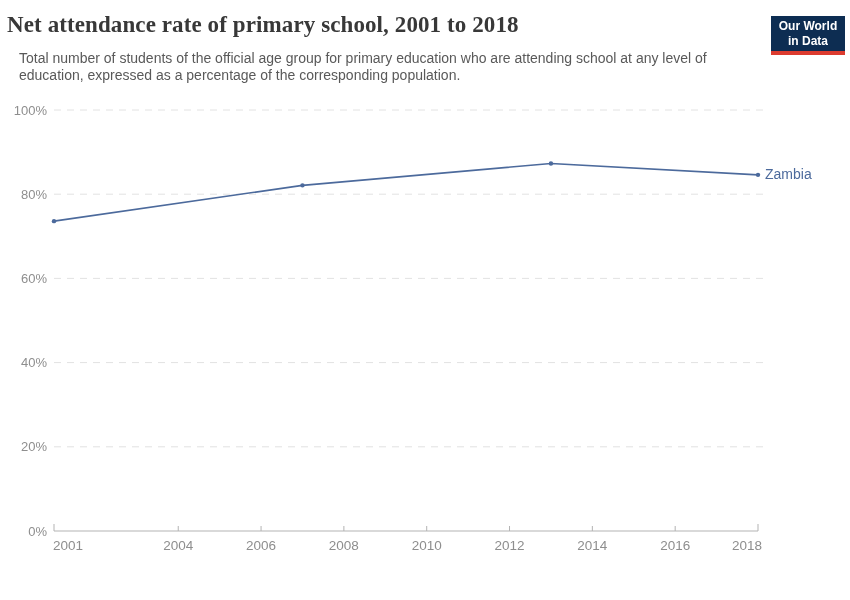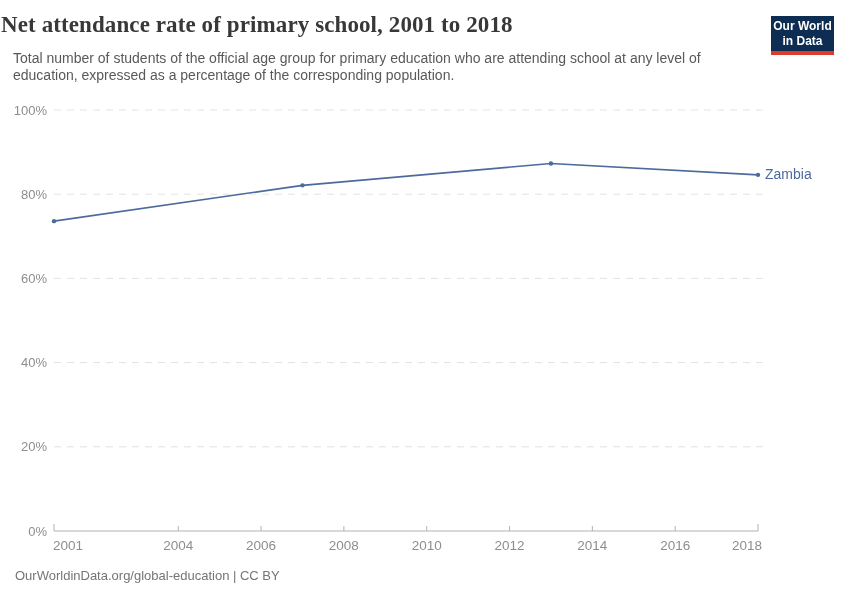--- a/index.html
+++ b/index.html
@@ -1,30 +1,30 @@
 <!DOCTYPE html>
 <html><head>
 <meta charset="utf-8">
 <style>
   html,body{margin:0;padding:0;background:#ffffff;}
   body{
     width:850px;height:600px;position:relative;overflow:hidden;
     font-family:"Liberation Sans","DejaVu Sans",sans-serif;
   }
-  .header{position:absolute;left:1px;top:12px;width:745px;}
+  .header{position:absolute;left:7px;top:12px;width:745px;}
   .title{
     font-family:"Liberation Serif","DejaVu Serif",serif;
     font-size:23px;font-weight:700;color:#383838;margin:0 0 9px 0;
     letter-spacing:0.1px;
   }
   .subtitle{
     font-size:14px;color:#595959;line-height:1.22;max-width:722px;margin:12px;
   }
   .logo{
-    position:absolute;left:771px;top:16px;width:63px;height:35px;
+    position:absolute;left:771px;top:16px;width:74px;height:35px;
     color:#fff;text-align:center;font-weight:700;font-size:12px;line-height:1.25;
     display:flex;flex-direction:column;justify-content:center;
     border-bottom:4px solid;
   }
   .chart-svg{position:absolute;left:0;top:0;}
   .footer{
     position:absolute;left:15px;top:568px;width:820px;
     font-size:13px;color:#757575;display:flex;justify-content:space-between;
   }
   .footer .src-label{font-weight:700;color:#575757;}
@@ -73,14 +73,13 @@
     <text x="762" y="550" text-anchor="end" font-size="13.5" fill="#8e8e8e">2018</text>
     <polyline points="54,221.144 302.47058823529414,185.35900000000004 550.9411764705883,163.46699999999998 758,174.834" fill="none" stroke="#4c6a9c" stroke-width="1.6" stroke-linejoin="round"></polyline>
     <circle cx="54" cy="221.144" r="2.2" fill="#4c6a9c"></circle>
     <circle cx="302.47058823529414" cy="185.35900000000004" r="2.2" fill="#4c6a9c"></circle>
     <circle cx="550.9411764705883" cy="163.46699999999998" r="2.2" fill="#4c6a9c"></circle>
     <circle cx="758" cy="174.834" r="2.2" fill="#4c6a9c"></circle>
     <text x="765" y="179.334" text-anchor="start" font-size="14" fill="#4c6a9c">Zambia</text>
   </svg>
 
 <div class="footer">
-  <div>OurWorldinData.org/global-education | CC BY</div>
 </div>
 
 </body></html>

